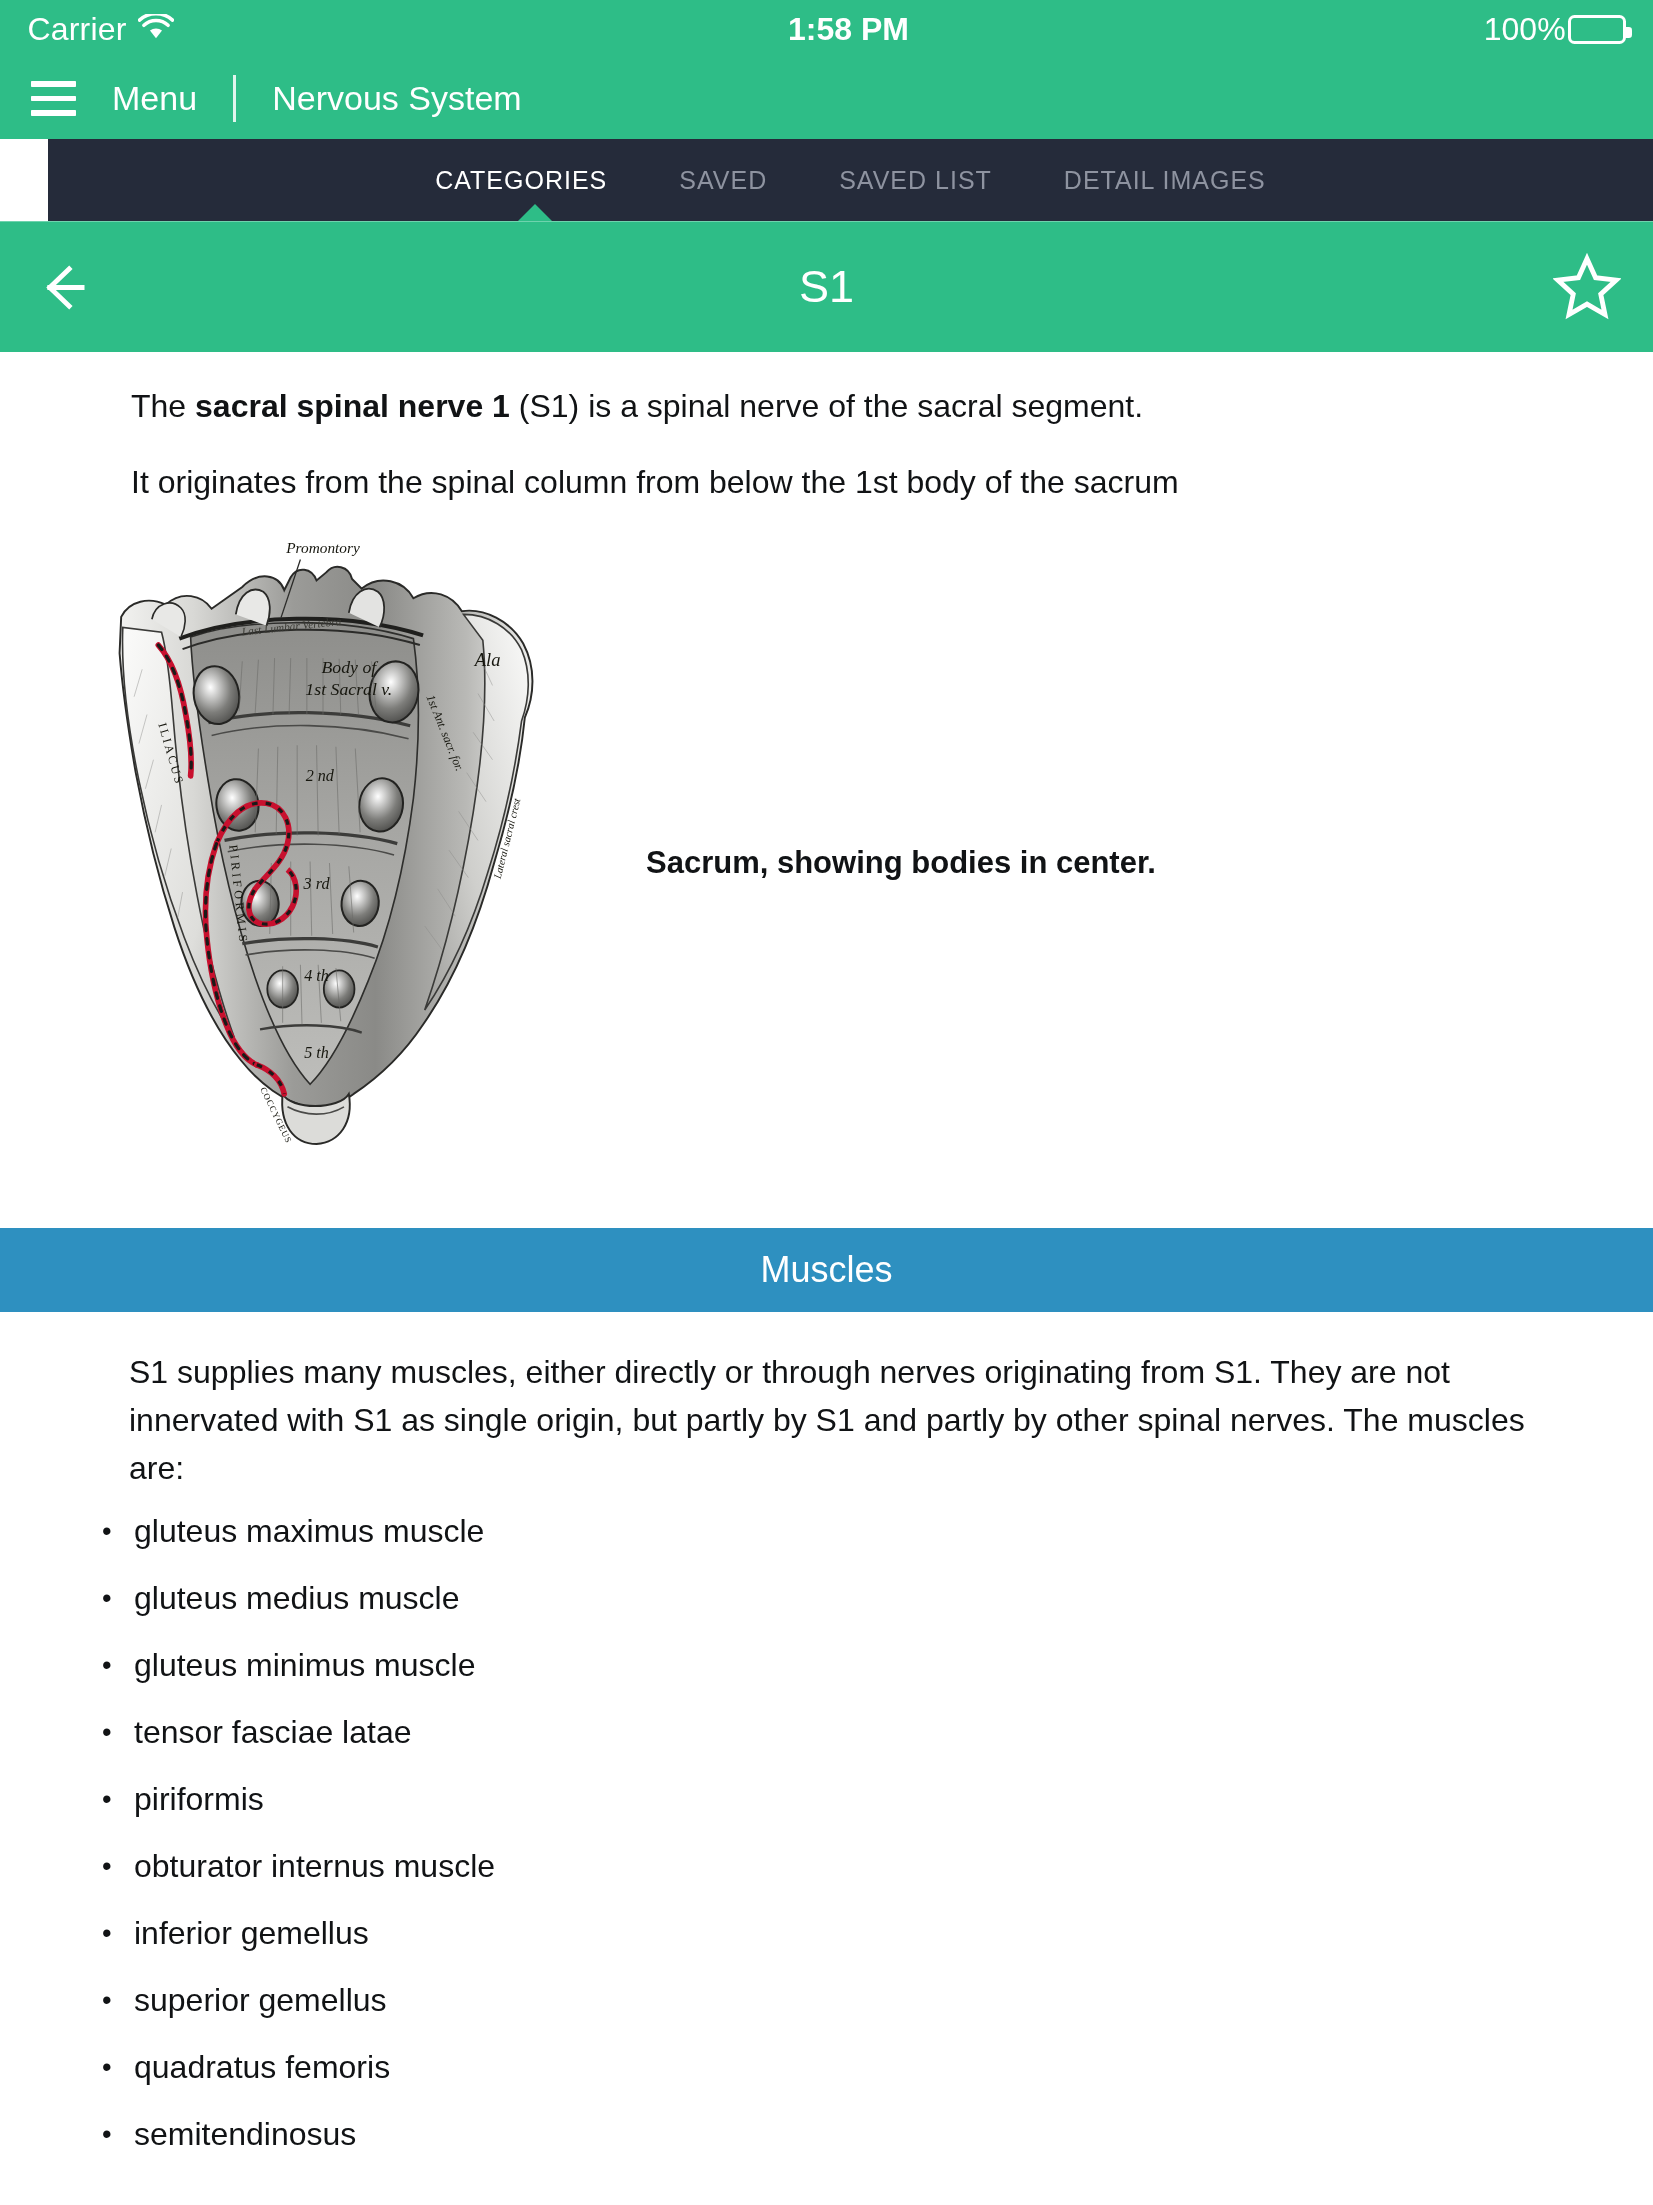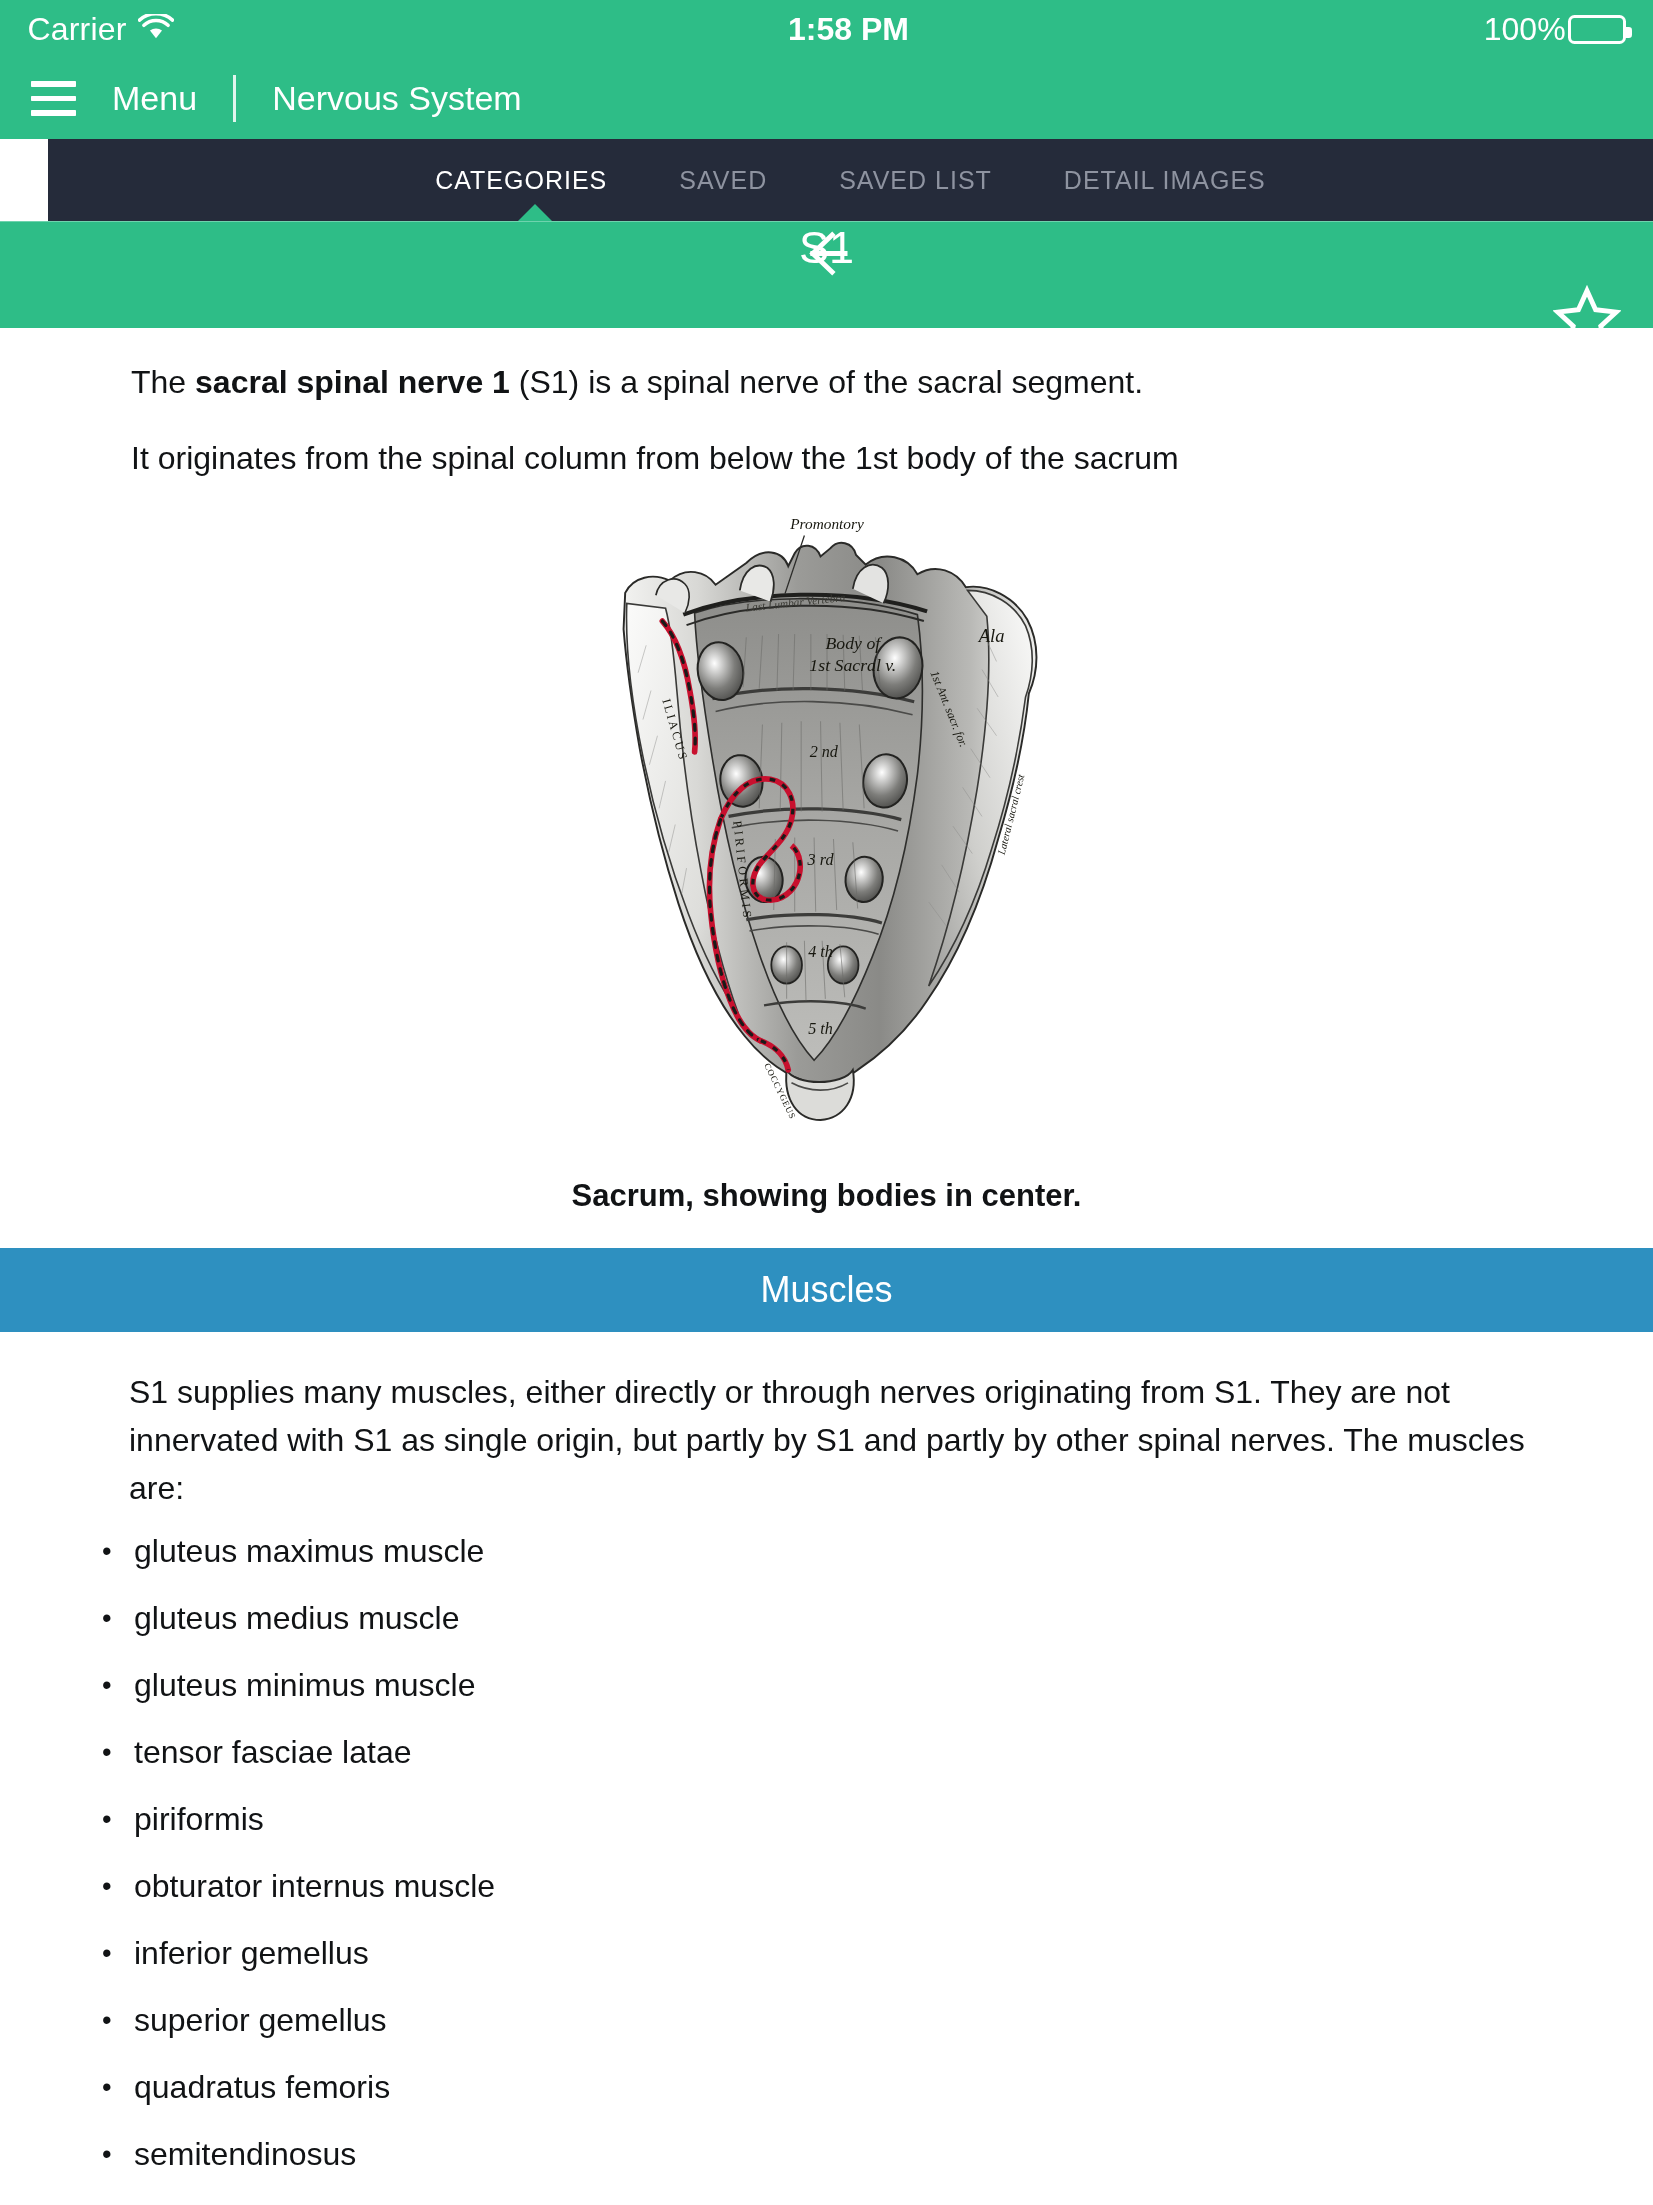--- a/index.html
+++ b/index.html
@@ -79,28 +79,27 @@
     position:absolute;
     bottom:-0.8px;
     width:0;height:0;
     border-left:18px solid transparent;
     border-right:18px solid transparent;
     border-bottom:18px solid #2ebd87;
   }
 
   
   #title-bar{
-    height:107px;
+    height:131px;
     background:#2ebd87;
     display:flex;
     align-items:center;
     padding:0 32px;
     position:relative;
     border-top:1.6px solid #6ed3ad;
-    flex-direction:column;
   }
   .back-arrow{ width:63px;height:63px; cursor:pointer; display:flex;align-items:center;justify-content:center;}
   .page-title{
     position:absolute;left:0;right:0;text-align:center;
     color:#ffffff;font-size:45px;font-weight:400;pointer-events:none;
   }
   .fav-star{ margin-left:auto; width:68px;height:68px; cursor:pointer; display:flex;align-items:center;justify-content:center;}
 
   
   #content{
@@ -116,21 +115,20 @@
     padding:0 131px 0 131px;
   }
   .para.p1{ padding-top:32px; }
   .para.p2{ padding-top:31px; }
   .para b{ font-weight:bold; }
 
   
   .figure{
     margin-top:18px;
     display:flex;
-    flex-direction:column;
     align-items:center;
   }
   .figure svg{ display:block; }
   .fig-caption{
     font-size:31px;
     font-weight:bold;
     color:#111315;
     margin-top:8px;
     text-align:center;
   }

